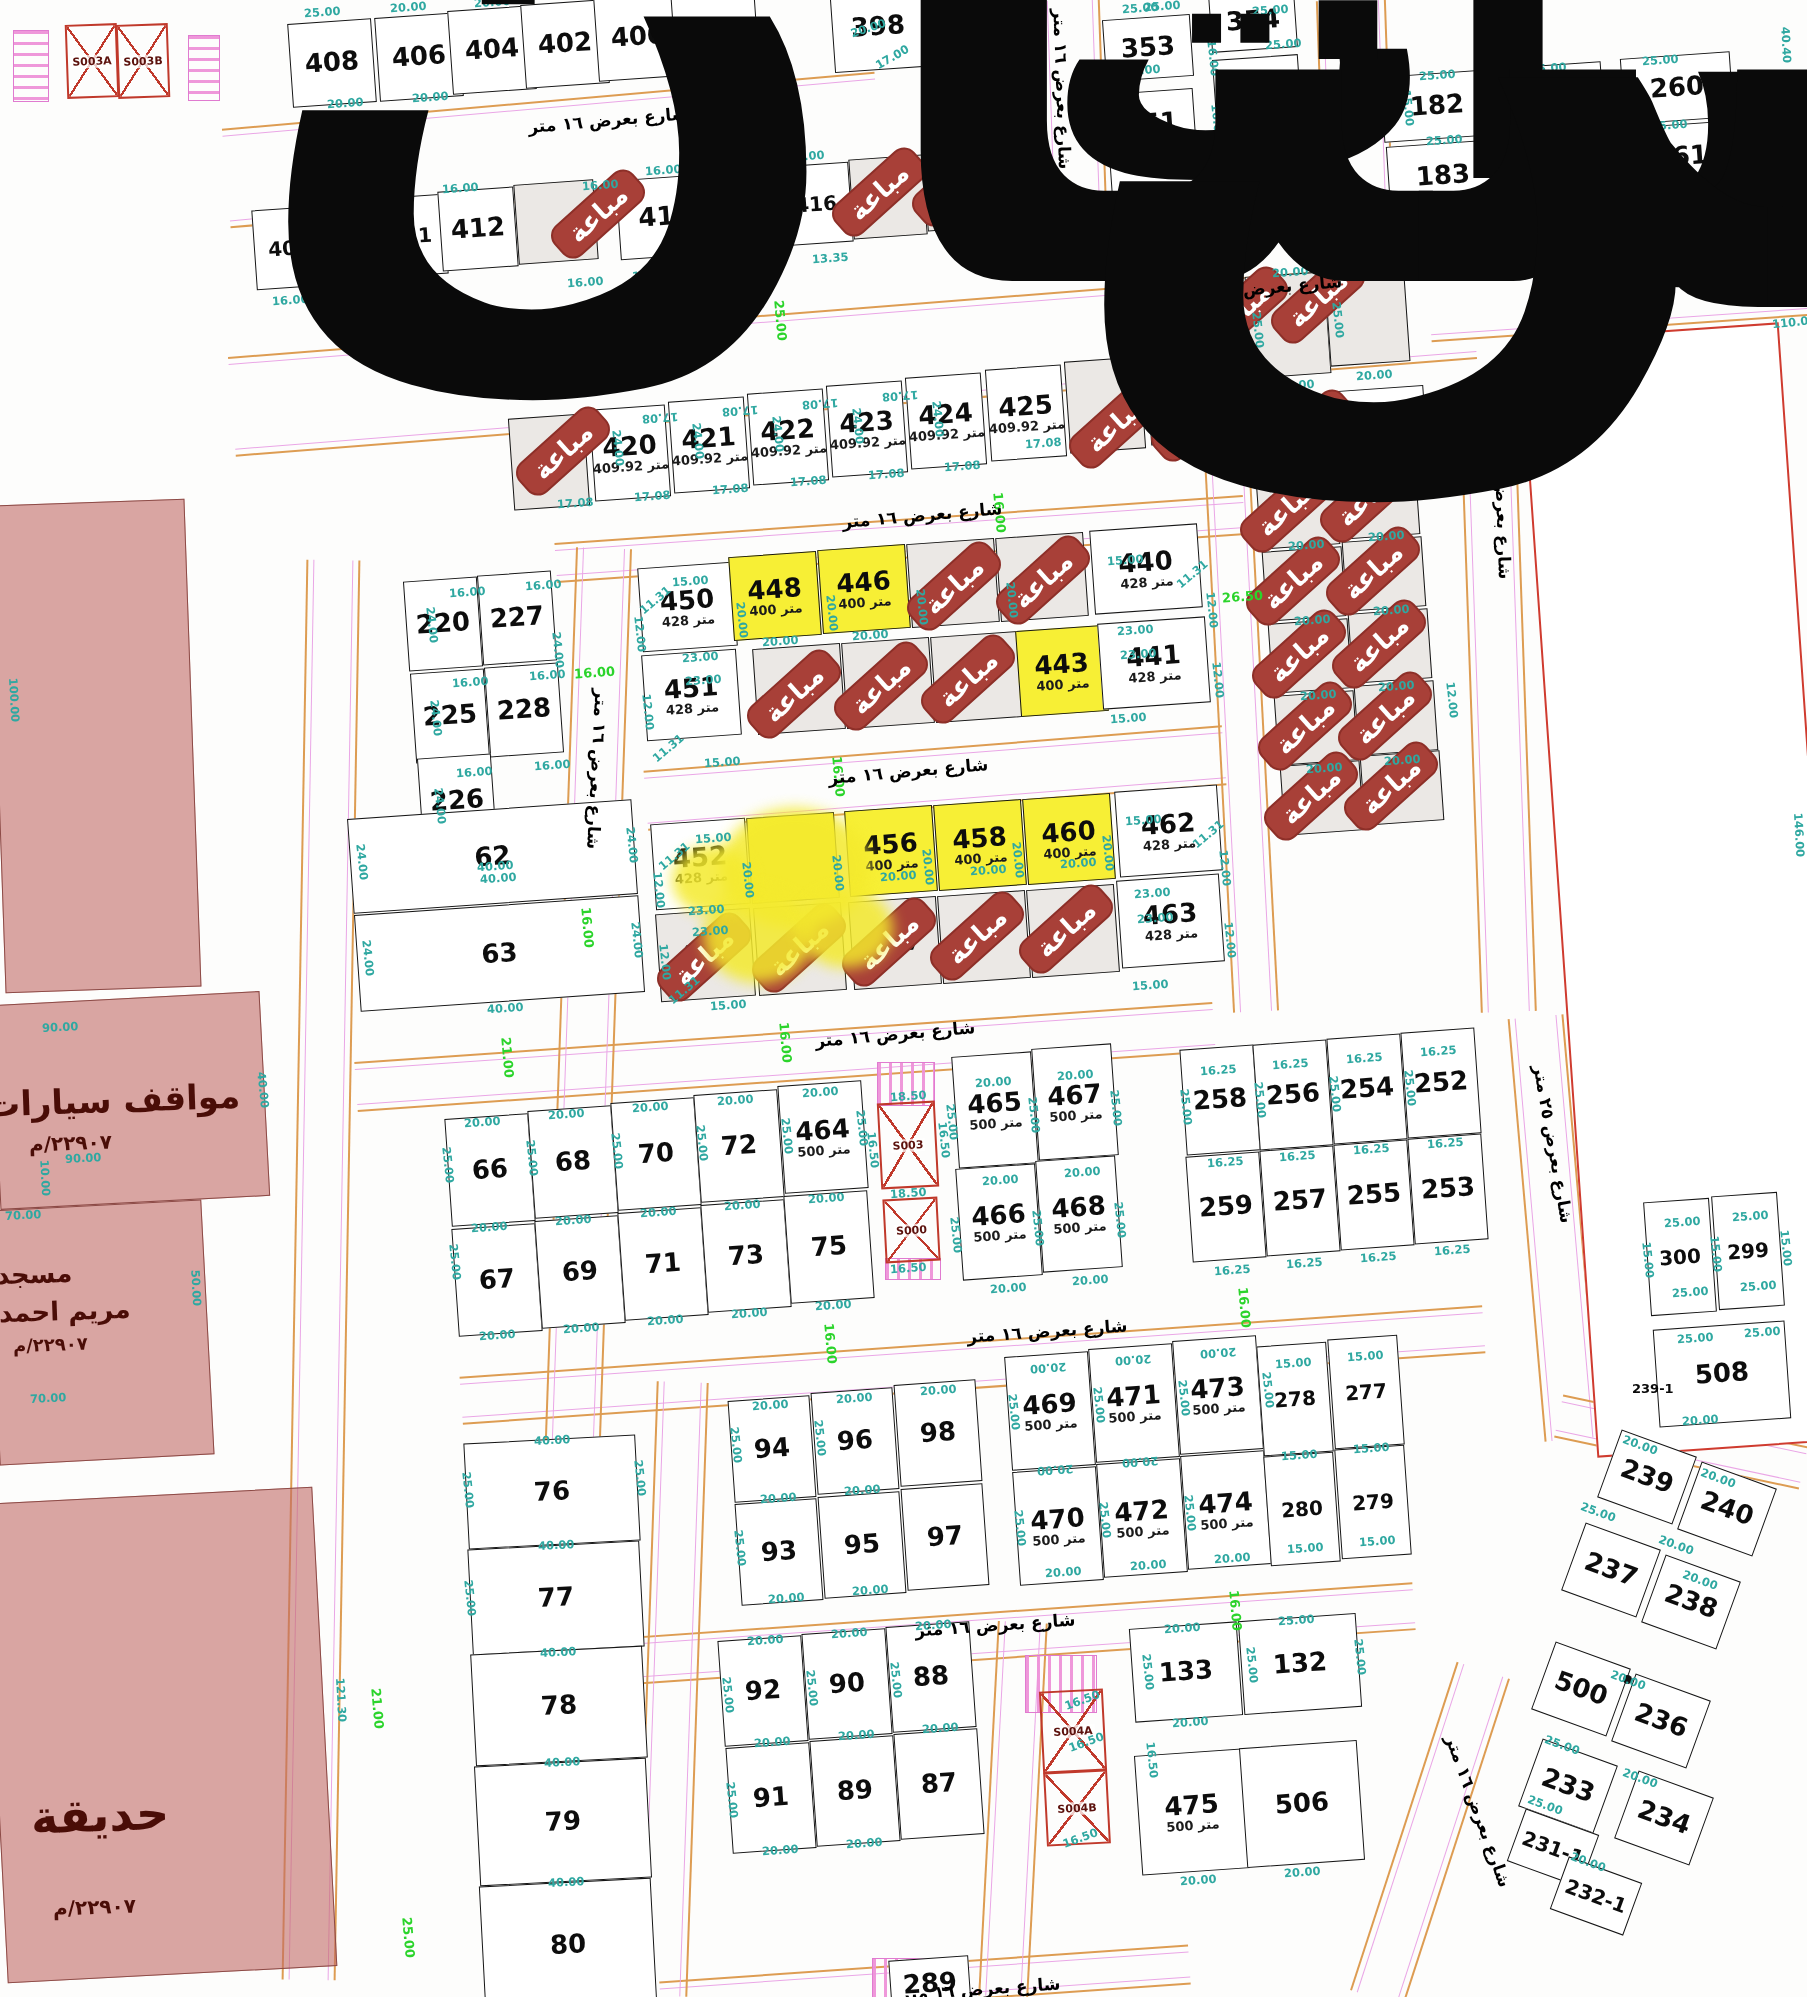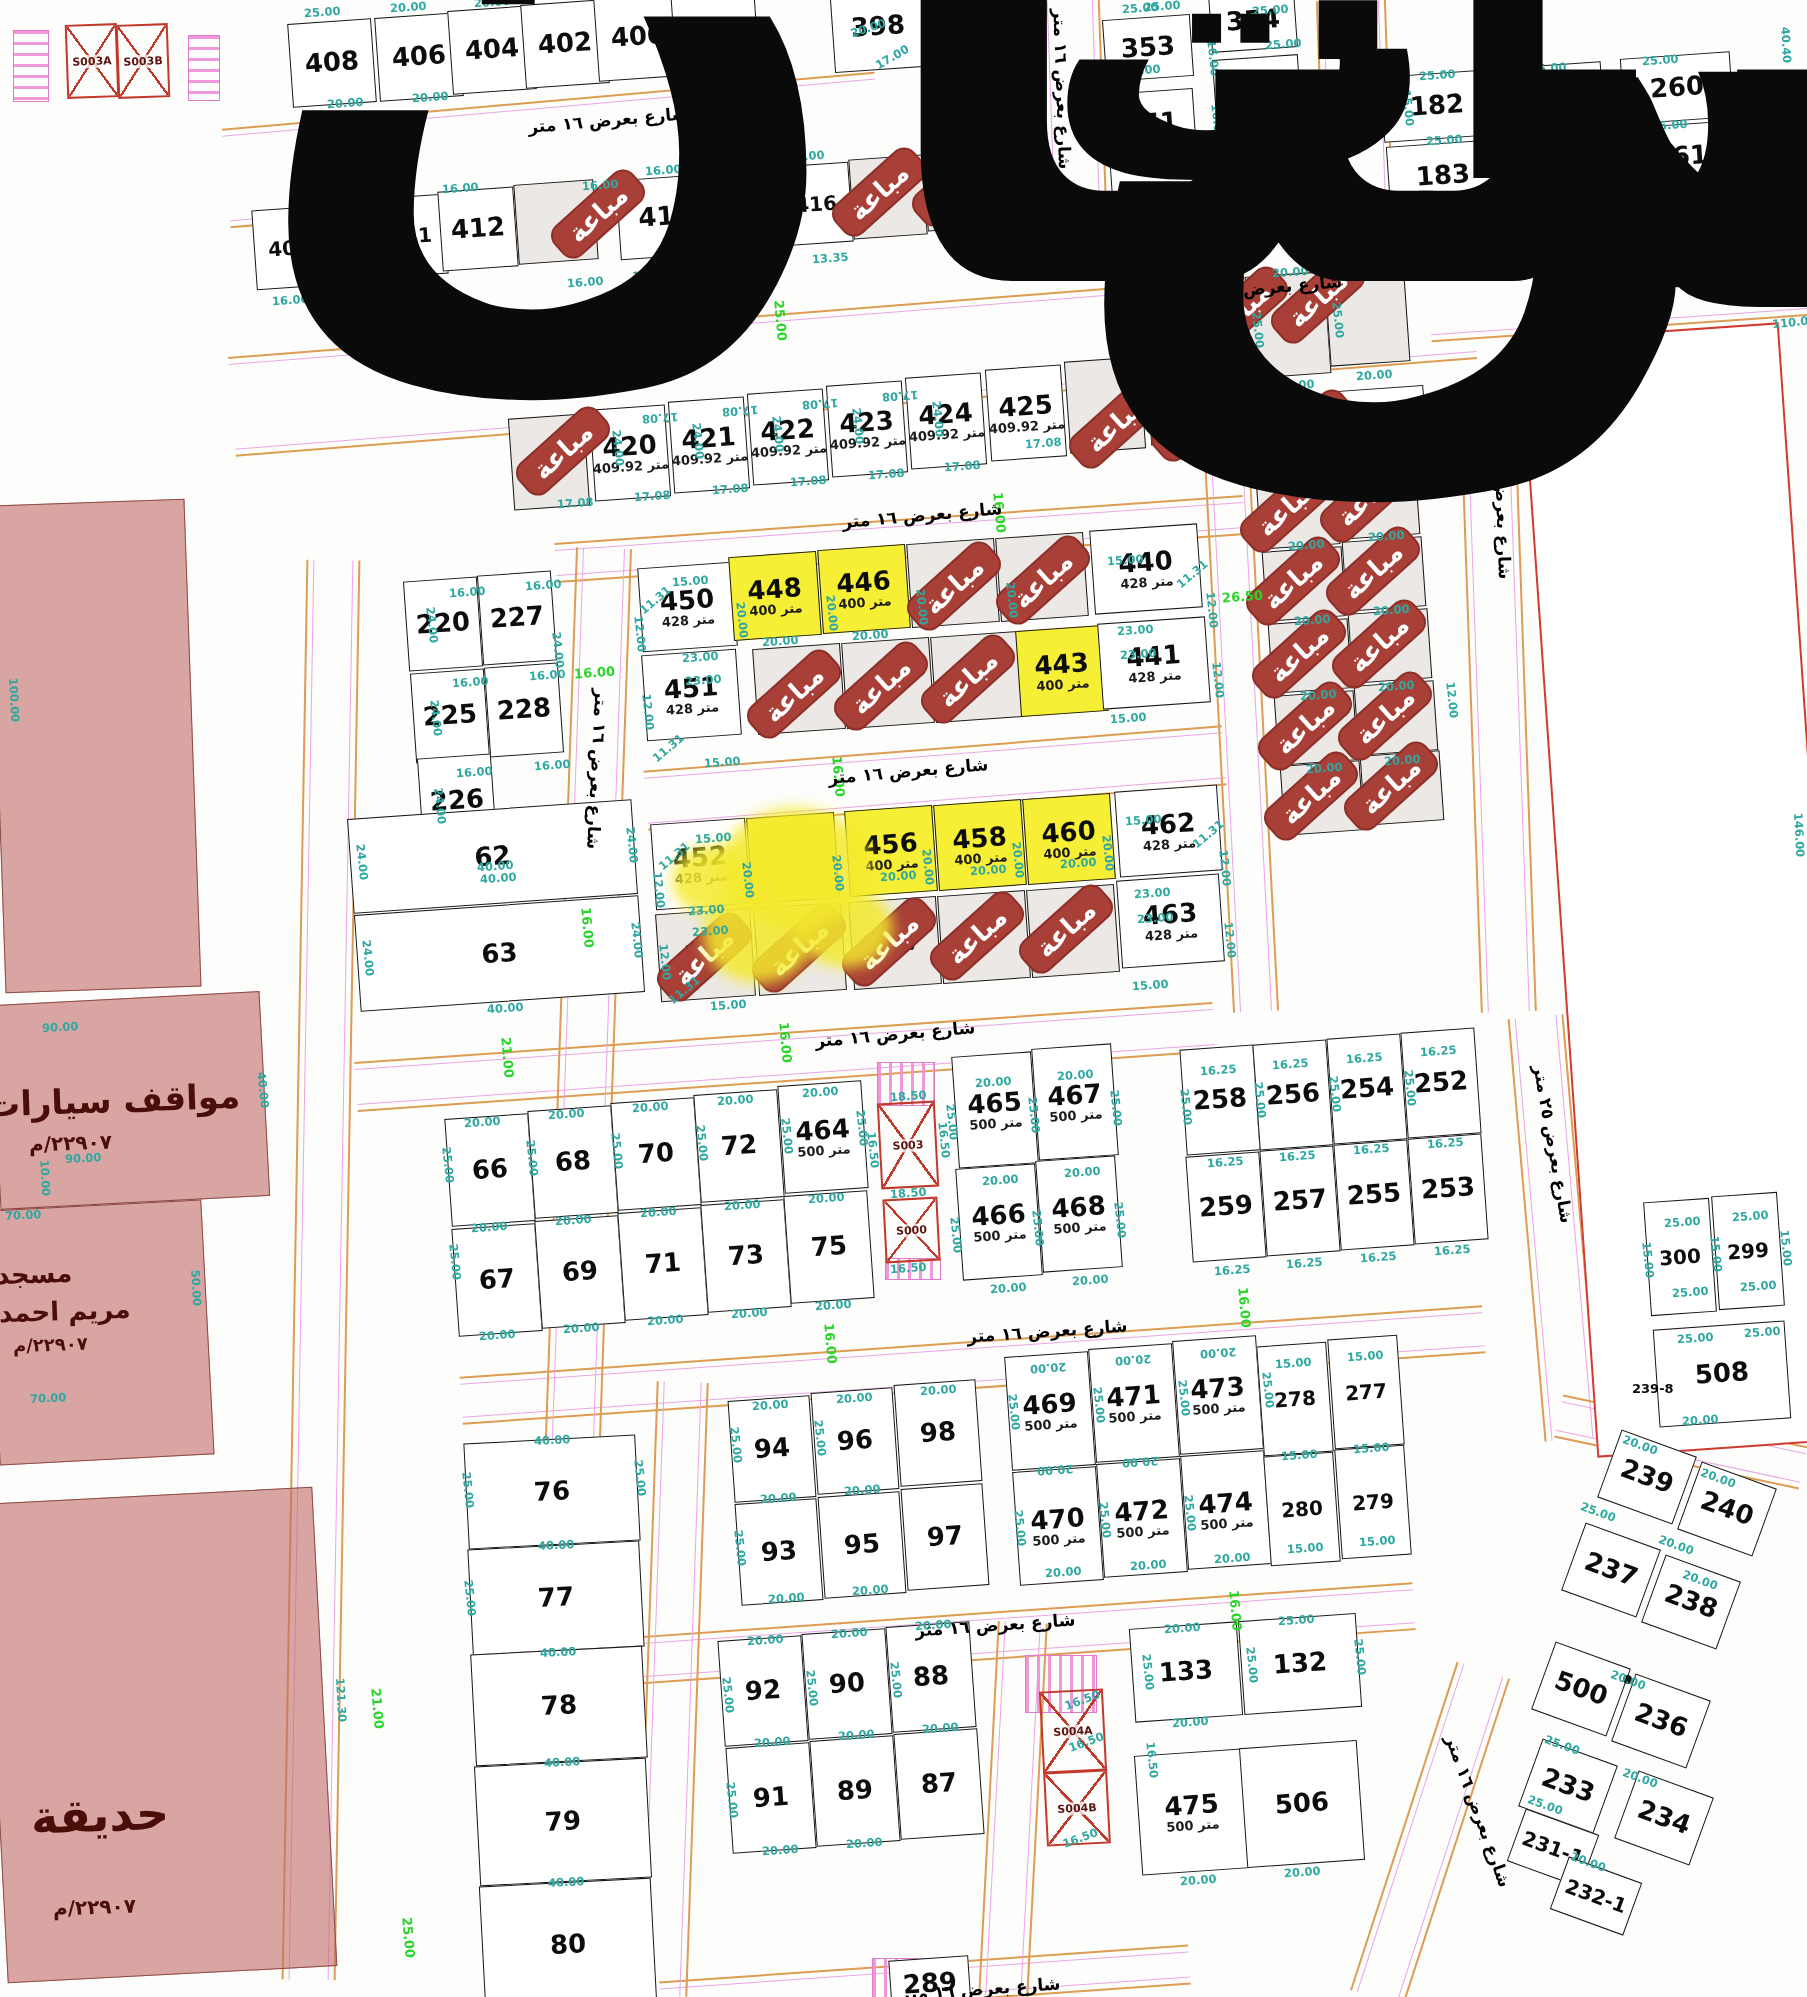--- a/index.html
+++ b/index.html
@@ -913,14 +913,14 @@
     <div class="ztext" style="font-size: 34px; left: -14.24px; top: 1079.9px; transform: rotate(-2deg);">مواقف سيارات</div>
     <div class="ztext" style="font-size: 20px; left: 28.8px; top: 1131px; transform: rotate(-2deg);">٢٢٩٠٧/م</div>
     <div class="ztext" style="font-size: 26px; left: -4.12px; top: 1259.1px; transform: rotate(-2deg);">مسجد</div>
     <div class="ztext" style="font-size: 26px; left: -0.52px; top: 1296.1px; transform: rotate(-2deg);">مريم احمد</div>
     <div class="ztext" style="font-size: 18px; left: 12.72px; top: 1334.3px; transform: rotate(-2deg);">٢٢٩٠٧/م</div>
     <div class="ztext" style="font-size: 46px; left: 30.6px; top: 1788.1px; transform: rotate(-2deg);">حديقة</div>
     <div class="ztext" style="font-size: 20px; left: 52.8px; top: 1895px; transform: rotate(-2deg);">٢٢٩٠٧/م</div>
     <div class="big" style="font-size: 396px; left: 1042.2px; top: -189.6px;">سيارات</div>
     <div class="big" style="font-size: 722px; left: 243.8px; top: -389.2px;">ين ستان</div>
     <div class="big" style="font-size: 800px; left: 1055px; top: -436px;">ثين</div>
-    <div class="big" style="font-size: 13px; left: 1632px; top: 1381px;">239-8</div>
+    <div class="big" style="font-size: 13px; left: 1632px; top: 1381px;">239-1</div>
   </div>
 
 </body></html>

